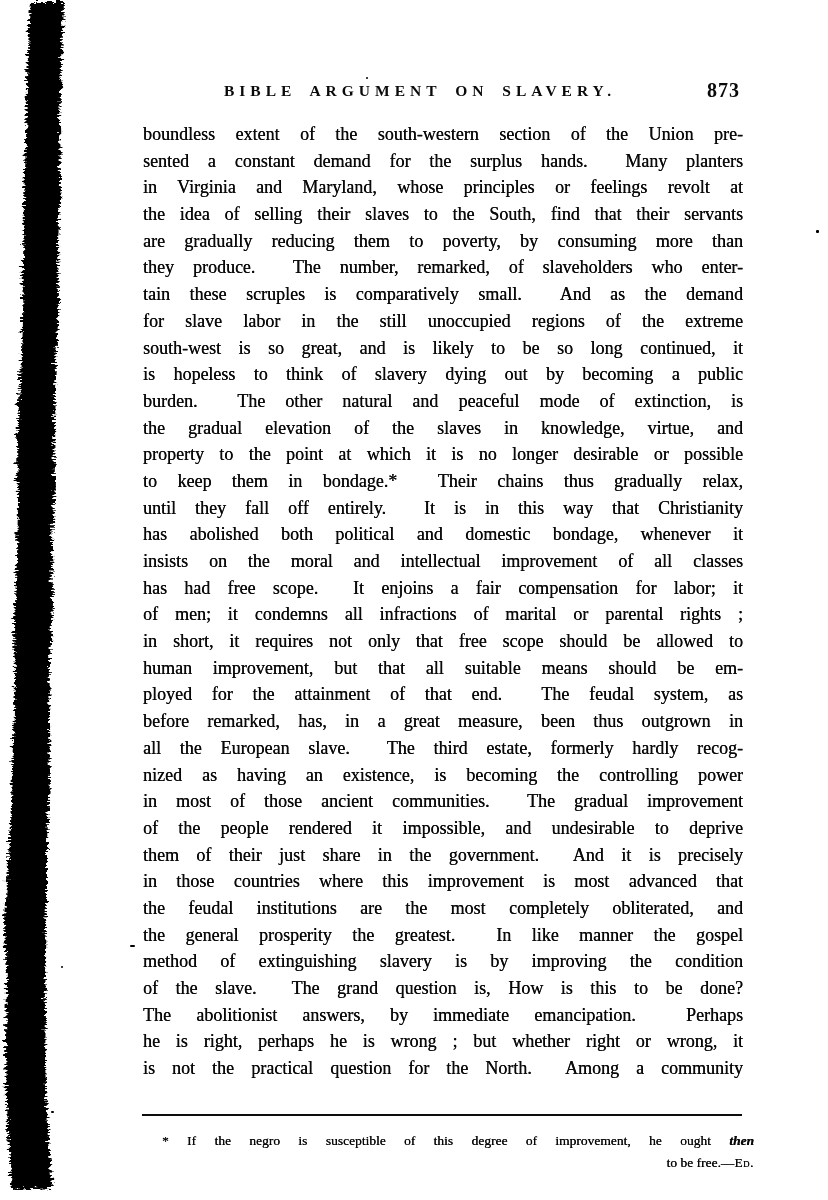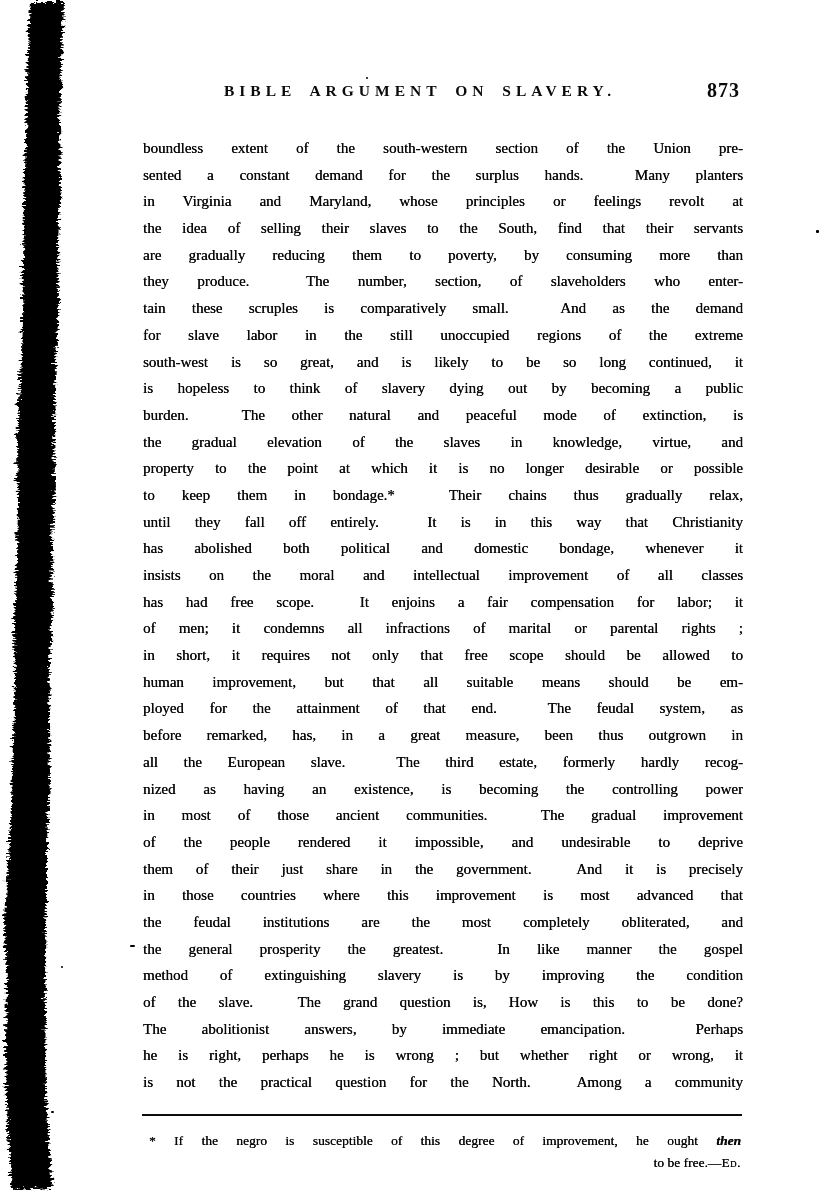--- a/index.html
+++ b/index.html
@@ -18,37 +18,36 @@
     font-size:15.5px;font-weight:bold;letter-spacing:5px;word-spacing:5px;
     white-space:nowrap;
   }
   .page-number{
     position:absolute;top:79px;right:88px;
     font-size:20px;font-weight:bold;letter-spacing:1px;margin-left:31px;
   }
   
   .body-text{
     position:absolute;left:143px;top:121px;width:600px;
-    font-size:15px;line-height:26.7px;
+    font-size:18px;line-height:26.7px;
     text-shadow:0.25px 0 0 currentColor;
-    margin-top:14px;
   }
   .tl{
     white-space:pre-wrap;
     text-align:justify;
     text-align-last:justify;
     height:26.7px;overflow:hidden;
   }
   
   .fn-rule{
     position:absolute;left:142px;top:1114px;width:600px;height:2px;
     background:#0d0d0d;
   }
   .footnote{
-    position:absolute;left:135px;top:1130px;width:606px;
+    position:absolute;left:148px;top:1130px;width:606px;
     font-size:13.5px;line-height:21.5px;
     text-shadow:0.2px 0 0 currentColor;
   }
   .fn-line1{text-indent:14px;text-align:justify;text-align-last:justify;white-space:pre-wrap;}
   .fn-line1 i{font-weight:bold;}
   .fn-line2{text-align:right;white-space:pre-wrap;font-family:Liberation Serif, serif;}
   .sc{font-variant:small-caps;letter-spacing:0.5px;}
   
   .speck{position:absolute;background:#000;border-radius:1px;}
   .speck1{left:816px;top:230px;width:3px;height:3px;}
@@ -81,21 +80,21 @@
     <span class="running-title">BIBLE ARGUMENT ON SLAVERY.</span>
     <span class="page-number">873</span>
   </div>
 
   <div class="body-text">
     <div class="tl">boundless extent of the south-western section of the Union pre-</div>
     <div class="tl">sented a constant demand for the surplus hands.  Many planters</div>
     <div class="tl">in Virginia and Maryland, whose principles or feelings revolt at</div>
     <div class="tl">the idea of selling their slaves to the South, find that their servants</div>
     <div class="tl">are gradually reducing them to poverty, by consuming more than</div>
-    <div class="tl">they produce.  The number, section, of slaveholders who enter-</div>
+    <div class="tl">they produce.  The number, remarked, of slaveholders who enter-</div>
     <div class="tl">tain these scruples is comparatively small.  And as the demand</div>
     <div class="tl">for slave labor in the still unoccupied regions of the extreme</div>
     <div class="tl">south-west is so great, and is likely to be so long continued, it</div>
     <div class="tl">is hopeless to think of slavery dying out by becoming a public</div>
     <div class="tl">burden.  The other natural and peaceful mode of extinction, is</div>
     <div class="tl">the gradual elevation of the slaves in knowledge, virtue, and</div>
     <div class="tl">property to the point at which it is no longer desirable or possible</div>
     <div class="tl">to keep them in bondage.*  Their chains thus gradually relax,</div>
     <div class="tl">until they fall off entirely.  It is in this way that Christianity</div>
     <div class="tl">has abolished both political and domestic bondage, whenever it</div>

